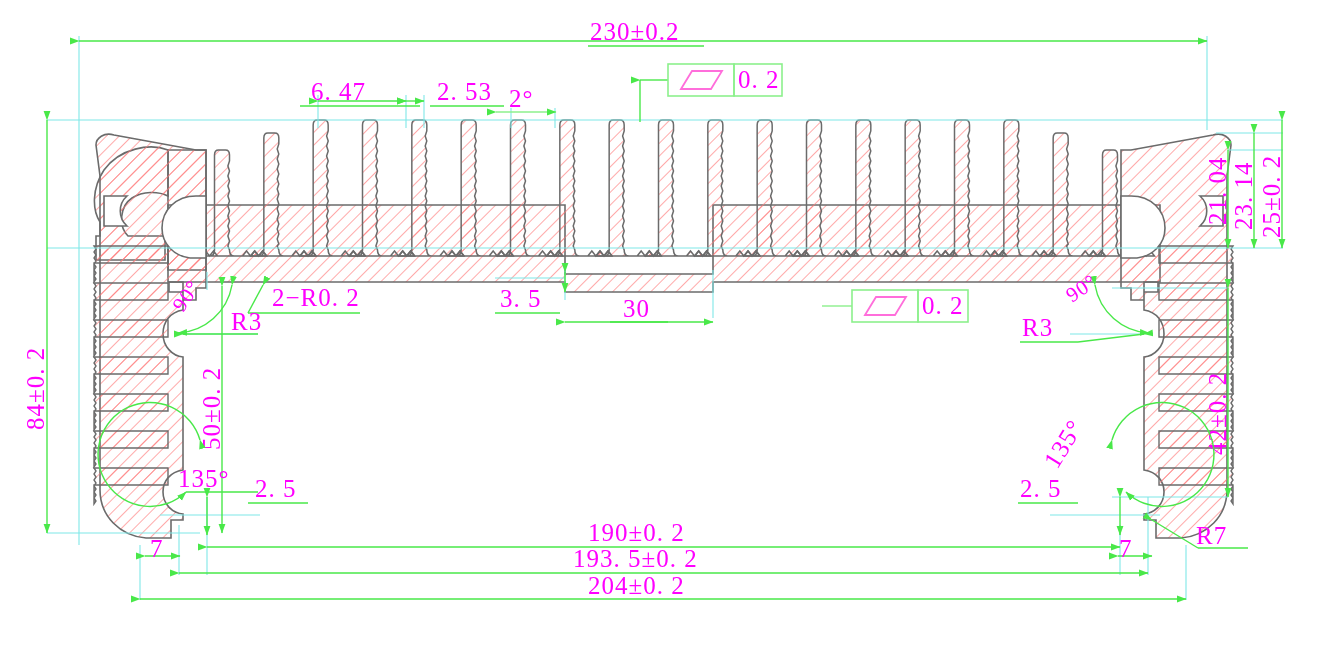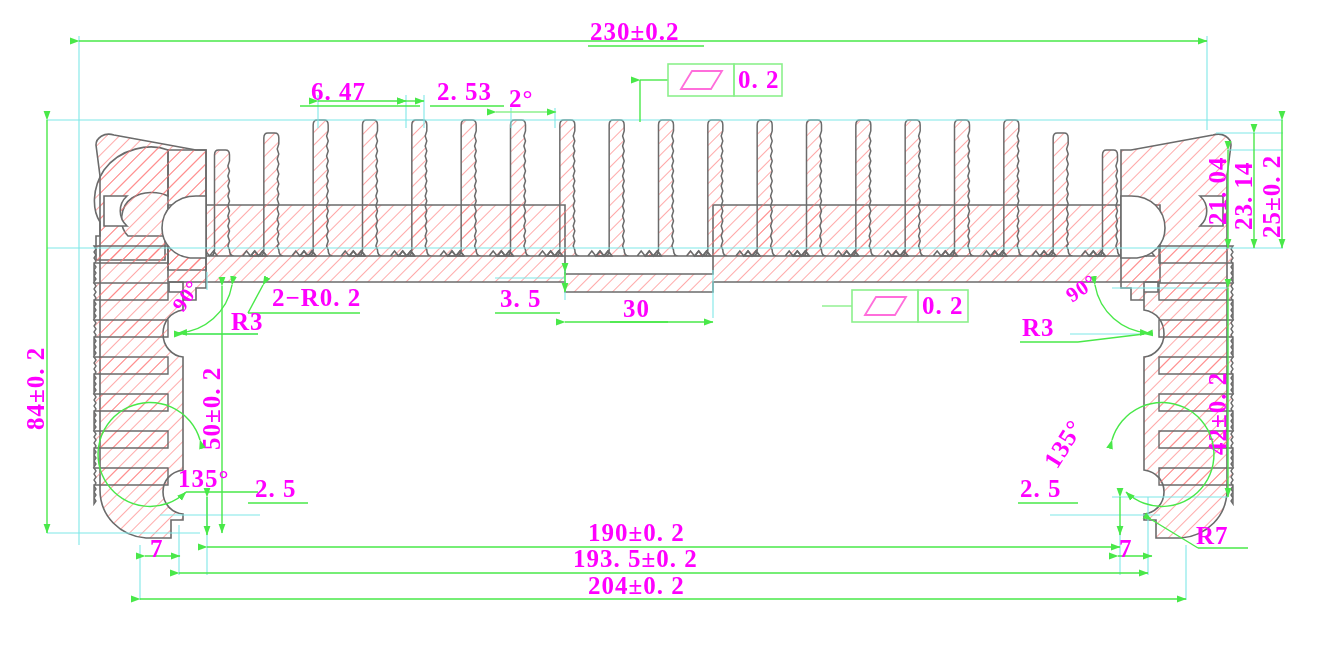--- a/index.html
+++ b/index.html
@@ -1,18 +1,18 @@
 <!DOCTYPE html>
 <html><head>
 <meta charset="utf-8">
 <style>
   html,body{margin:0;padding:0;background:#ffffff;}
   body{width:1327px;height:666px;overflow:hidden;
        font-family:"Liberation Serif", serif;}
-  #stage{position:relative;width:1054px;height:666px;background:#fff;font-weight:bold;}
+  #stage{position:relative;width:1054px;height:666px;background:#fff;}
   svg{display:block;}
   .dimtxt{fill:#ff00ff;font-family:"Liberation Serif",serif;font-size:25px;letter-spacing:1px;}
   .dimtxt-sm{fill:#ff00ff;font-family:"Liberation Serif",serif;font-size:21px;letter-spacing:1px;}
   .gdtxt{fill:#ff00ff;font-family:"Liberation Serif",serif;font-size:25px;letter-spacing:1px;}
 </style>
 </head>
 <body>
 
 <div id="stage">
 <svg width="1327" height="666" viewBox="0 0 1327 666">

